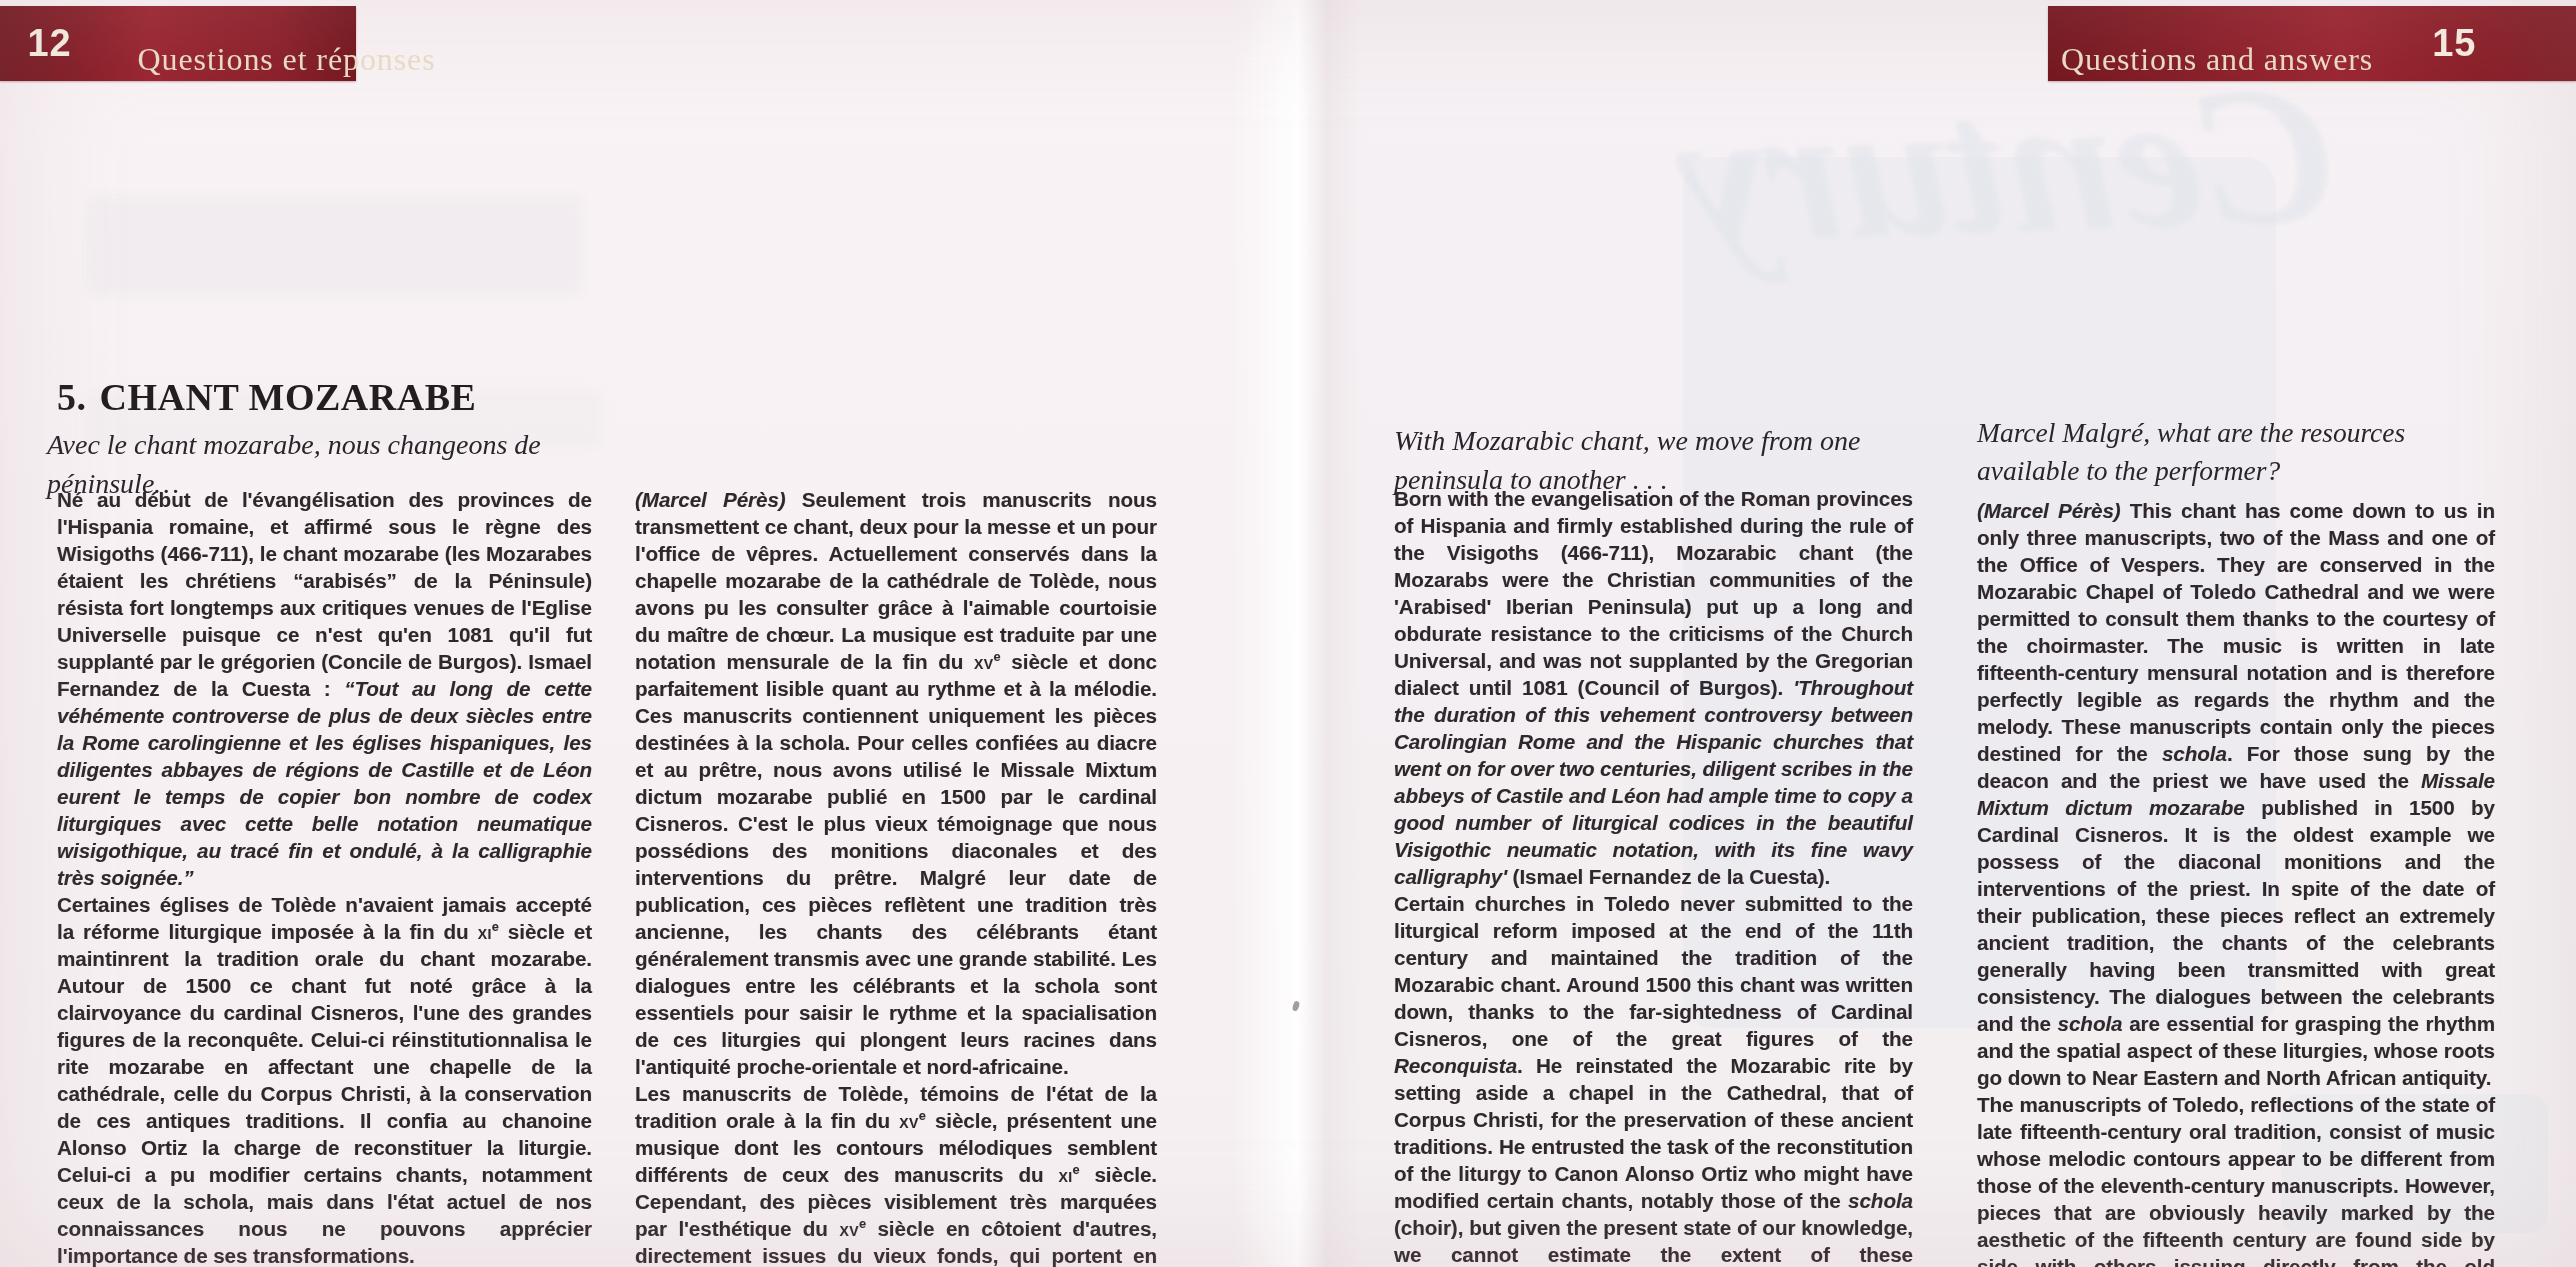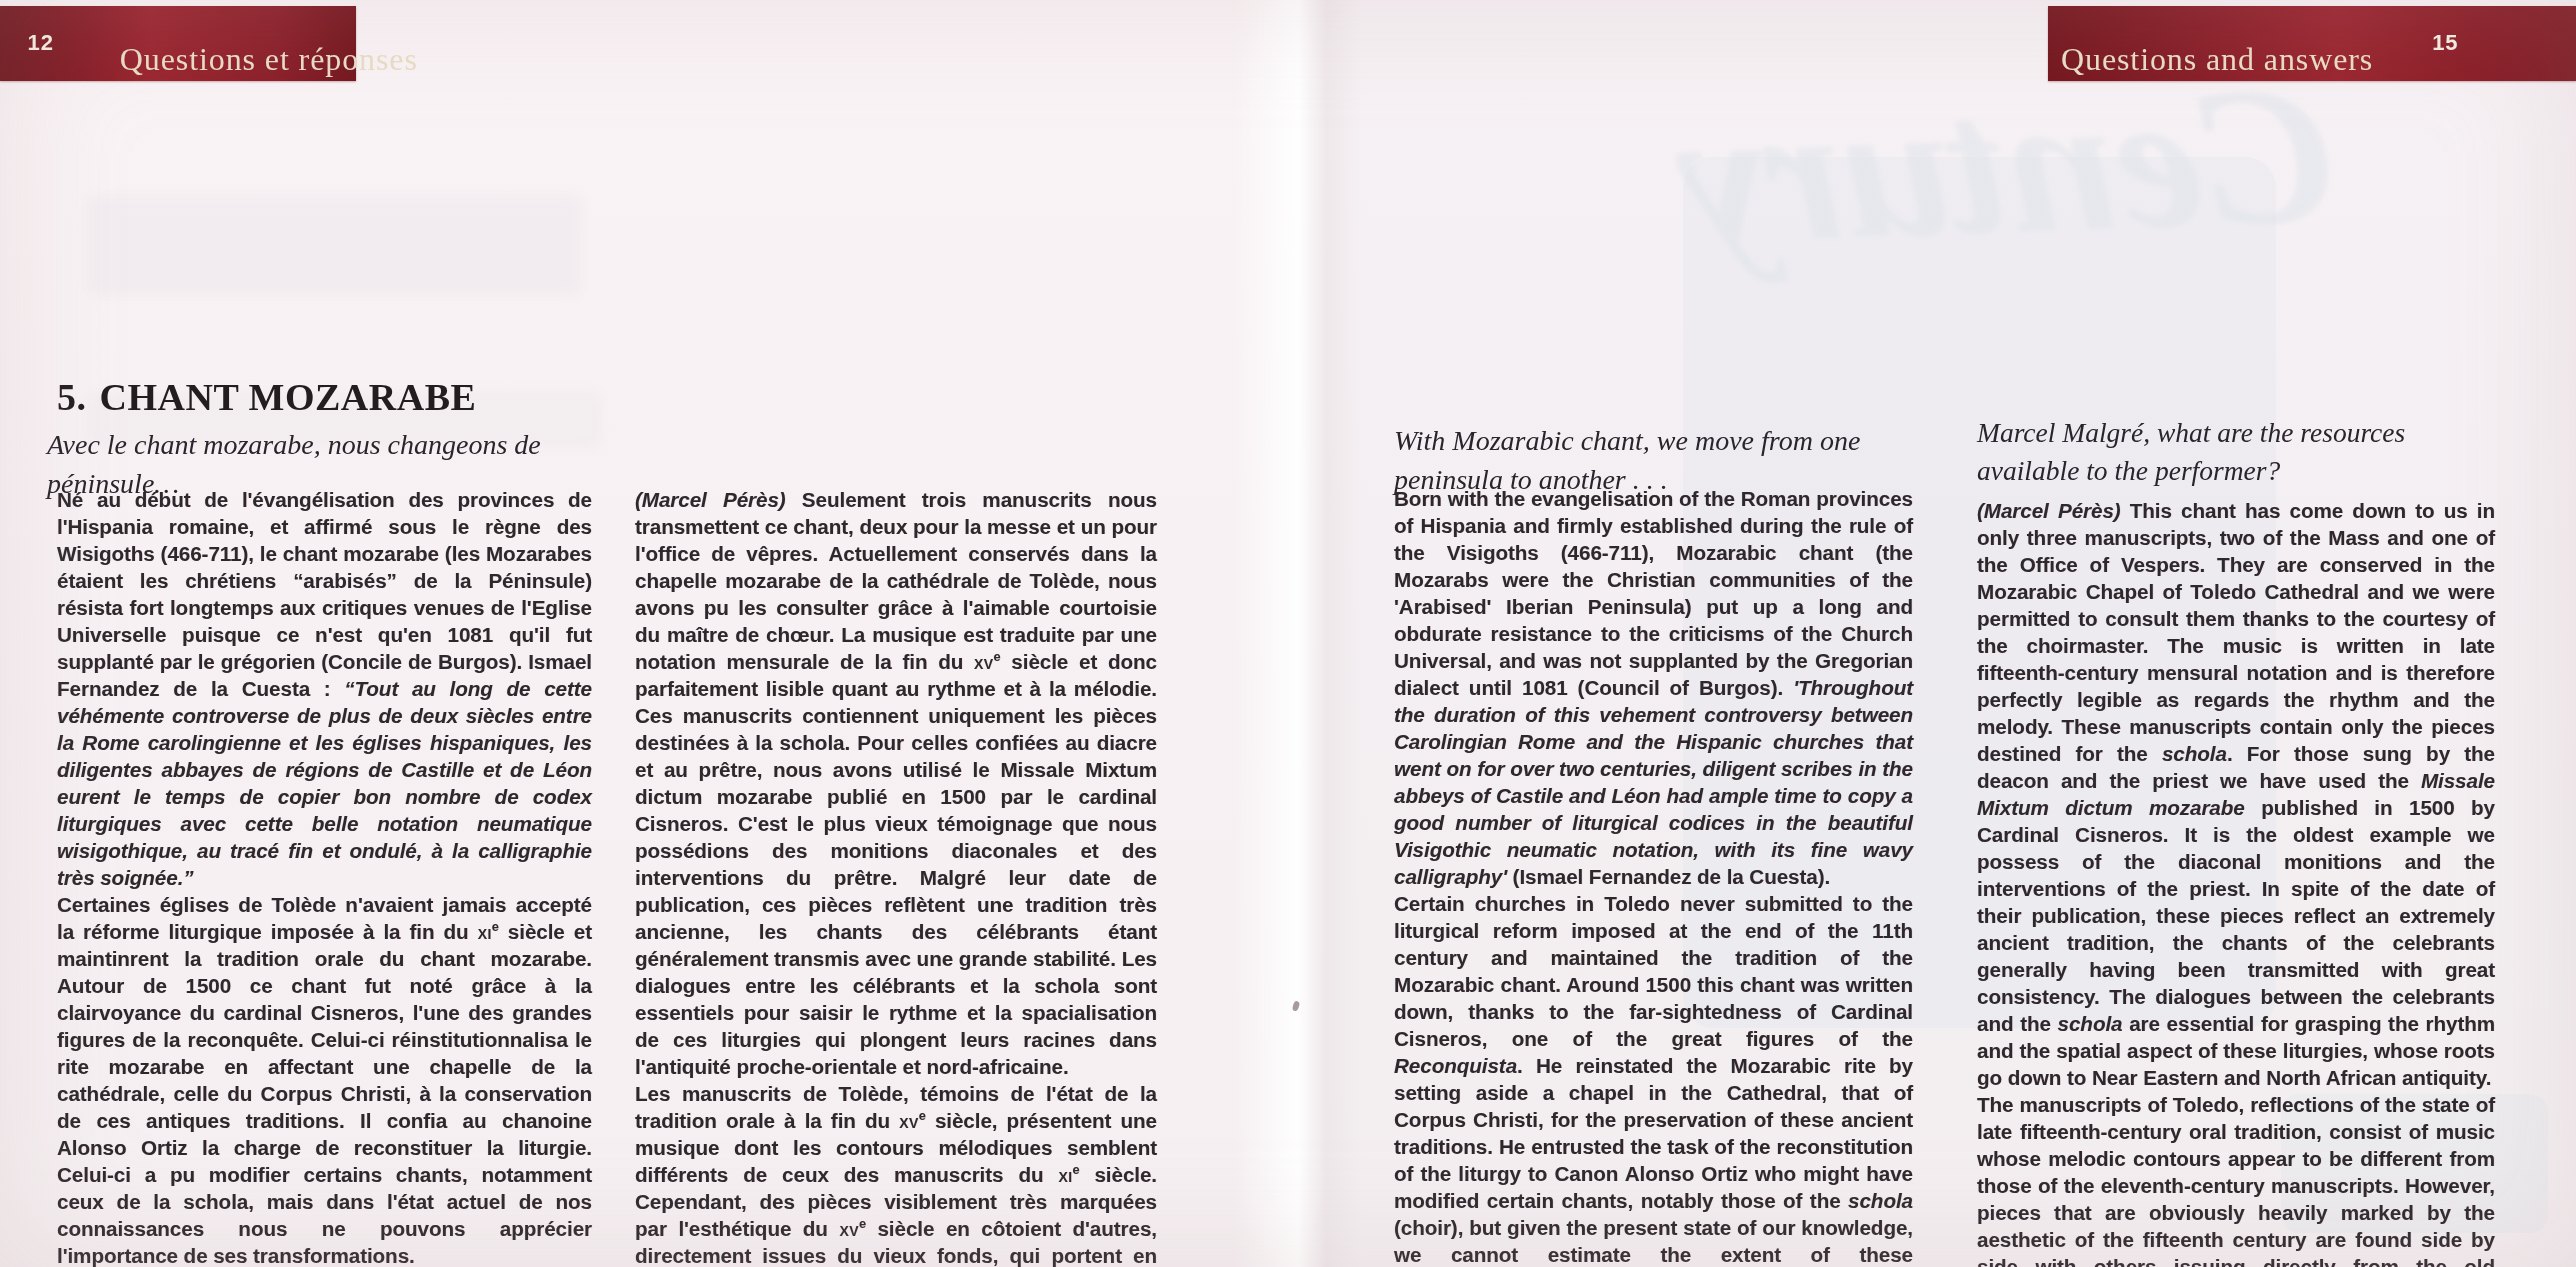--- a/index.html
+++ b/index.html
@@ -36,21 +36,21 @@
   .ghost-box.d{left:88px;top:392px;width:513px;height:55px;background:rgba(226,222,229,0.22);filter:blur(5.5px);border-radius:9.2px;}
   
   .banner{
     position:absolute;top:5.5px;height:75px;display:flex;align-items:center;
     background:linear-gradient(90deg,#6d141c 0%,#9a2530 42%,#8a1f29 78%,#74161e 100%);
     box-shadow:0 0.9px 1.8px rgba(120,40,45,0.35);
   }
   .banner.left-b{left:0;width:356px;}
   .banner.right-b{left:2048px;width:528px;
     background:linear-gradient(90deg,#74161e 0%,#9a2530 55%,#7c1820 100%);}
-  .page-num{font-weight:bold;font-size:22px;color:#f5eee2;letter-spacing:0.9px;}
+  .page-num{font-weight:bold;font-size:38px;color:#f5eee2;letter-spacing:0.9px;}
   .banner-title{font-family:"Liberation Serif","DejaVu Serif",serif;font-size:32px;
     color:#e9ddc6;letter-spacing:0.9px;white-space:nowrap;margin-top:32px;}
   .banner.left-b .page-num{margin-left:27.5px;}
   .banner.left-b .banner-title{margin-left:66px;}
   .banner.right-b .banner-title{margin-left:13px;}
   .banner.right-b .page-num{margin-left:59px;}
   
   .section-title{
     position:absolute;margin:0;font-family:"Liberation Serif","DejaVu Serif",serif;
     font-weight:700;font-size:38px;line-height:42px;color:#241d20;letter-spacing:0.5px;

